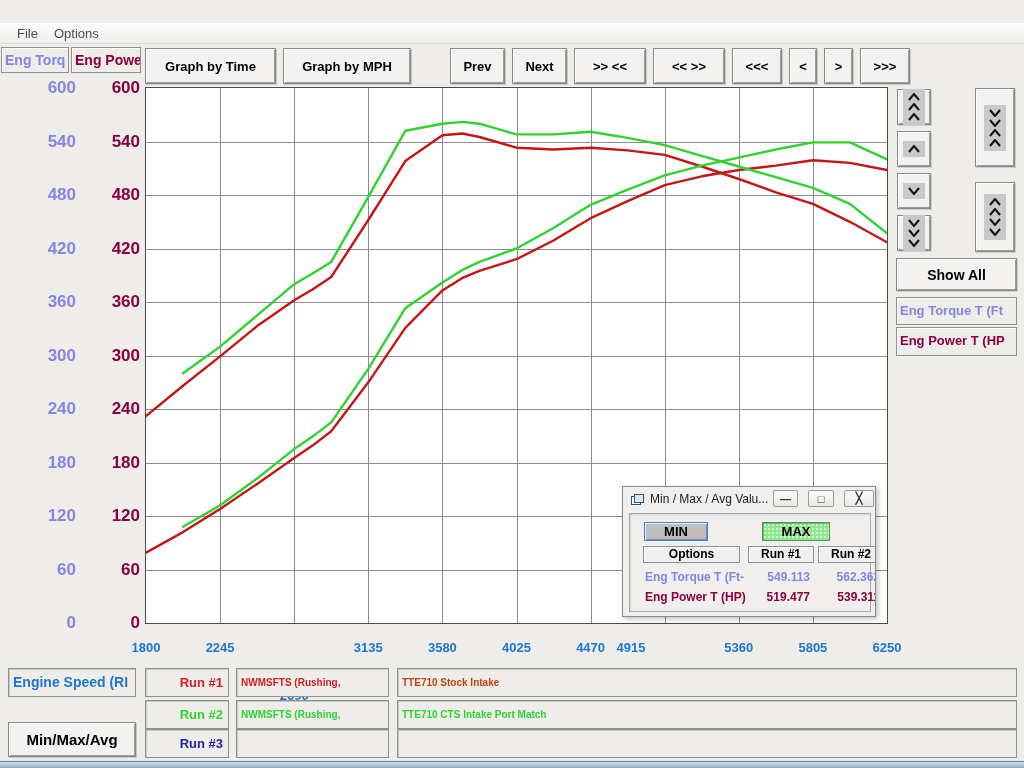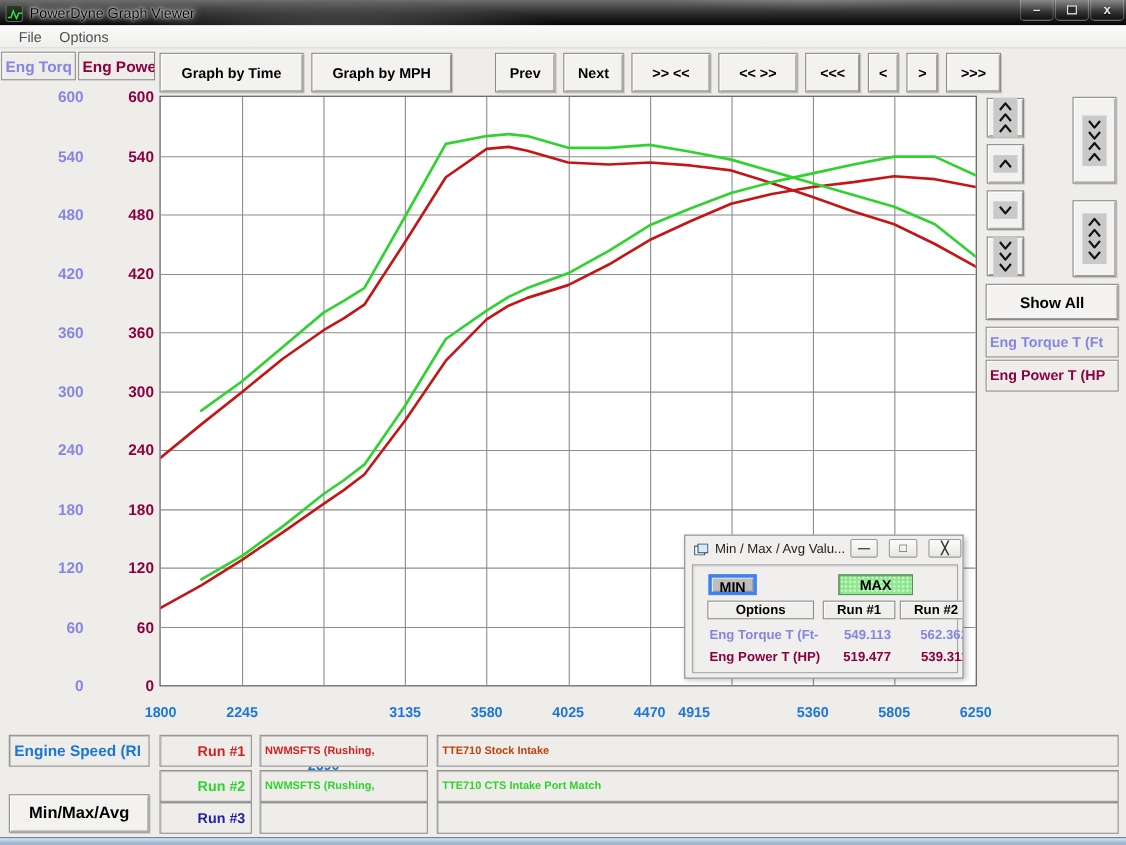--- a/index.html
+++ b/index.html
@@ -43,21 +43,21 @@
   #axis-btn-pow  { left:71px; width:70px; color:#8A0040; }
 
   
   .toolbar { position:absolute; left:145px; top:48px; display:flex; gap:7px; }
   .tb-btn { height:36px; background:#F3F2F0; border:1px solid #8A8A8A;
     box-shadow:inset 1px 1px 0 #ffffff, inset -1px -1px 0 #9c9c9c, 1px 1px 0 rgba(0,0,0,.15);
     font-family:"Liberation Sans",sans-serif; font-size:13px; font-weight:bold; color:#000;
     display:flex; align-items:center; justify-content:center; white-space:nowrap; }
 
   
-  .ytick { position:absolute; font-size:14px; font-weight:bold; transform:translateY(-50%); text-align:right;padding-left:28px; }
+  .ytick { position:absolute; font-size:17px; font-weight:bold; transform:translateY(-50%); text-align:right;padding-left:28px; }
   .ytick.torq { color:#8585E2; width:76px; left:0; }
   .ytick.pow  { color:#8A0040; width:64px; left:76px; }
   .xtick { position:absolute; top:640px; font-size:13px; font-weight:bold; color:#1C76D5; transform:translateX(-50%); }
 
   
   .chart { position:absolute; left:145px; top:87px; width:743px; height:537px;
     background:#FFFFFF; border:1px solid #4a4a4a; }
   .chart svg { display:block; }
 
   
@@ -76,22 +76,22 @@
   .mmwin { position:absolute; left:622px; top:486px; width:254px; height:131px;
     background:#F0EFED; border:1px solid #8a8a8a; box-shadow:2px 2px 5px rgba(0,0,0,.25); overflow:hidden; }
   .mm-title { position:relative; height:24px; display:flex; align-items:center; }
   .mm-doc-icon { width:13px; height:11px; margin:0 6px 0 8px; }
   .mm-title-text { font-size:12px; color:#222; }
   .mm-tbtn { position:absolute; top:3px; height:17px; border:1px solid #9a9a9a; border-radius:2px;
     background:linear-gradient(#FCFCFC,#E8E7E4); display:flex; align-items:center; justify-content:center;
     font-size:11px; font-weight:bold; color:#333; }
   .mm-inner { position:absolute; left:6px; top:26px; width:242px; height:99px;
     border:1px solid #A8A8A8; background:#F0EFED; box-shadow:inset 1px 1px 2px rgba(0,0,0,.12); }
-  .mm-min { position:absolute; left:14px; top:8px; width:44px; height:19px; background:#BFBEBC;
-    border:3px solid #3b82f6; box-shadow:inset 1px 1px 0 #f2f2f2, inset -1px -1px 0 #8a8a8a;
+  .mm-min { position:absolute; left:14px; top:8px; width:64px; height:19px; background:#BFBEBC;
+    border:1px solid #3b82f6; box-shadow:inset 1px 1px 0 #f2f2f2, inset -1px -1px 0 #8a8a8a;
     font-size:13px; font-weight:bold; text-align:center; line-height:17px; }
   .mm-max { position:absolute; left:132px; top:8px; width:68px; height:19px;
     background:#8FE88F; background-image:radial-gradient(#CFF8CF 1px, transparent 1.2px); background-size:4px 4px;
     border:1px solid #5f8f5f; box-shadow:inset 1px 1px 1px rgba(0,0,0,.25);
     font-size:13px; font-weight:bold; text-align:center; line-height:17px; }
   .mm-col { position:absolute; top:32px; height:17px; border:1px solid #8f8f8f; background:#F0EFED;
     box-shadow:inset 1px 1px 0 #fbfbfb; font-size:12px; font-weight:bold; text-align:center; line-height:15px; }
   .mm-chan { position:absolute; font-size:12px; font-weight:bold; white-space:nowrap; }
   .mm-val  { position:absolute; font-size:12px; font-weight:bold; width:62px; text-align:right; }
 
@@ -113,35 +113,20 @@
     font-size:15px; font-weight:bold; display:flex; align-items:center; justify-content:center; }
 
   .bottom-border { position:absolute; left:0; top:761px; width:1024px; height:7px;
     border-top:1px solid #5B7C9E; background:linear-gradient(#D9E4F0,#8FA9C4); }
 </style>
 </head>
 <body>
 
 <div id="app">
 
-  <div class="titlebar">
-    <div class="app-icon">
-      <svg width="14" height="10" viewBox="0 0 14 10">
-          <polyline points="0,8 3,8 5,2 8,9 10,4 13,4" fill="none" stroke="#3fd34f" stroke-width="1.4"></polyline>
-        </svg>
-    </div>
-    <span class="title-text">PowerDyne Graph Viewer</span>
-    <div class="win-controls">
-      <div class="win-btn">–</div>
-      <div class="win-btn">
-          <span class="glyph-restore"></span>
-        </div>
-      <div class="win-btn">x</div>
-    </div>
-  </div>
 
   <div class="menubar" id="menubar">
       <div class="menu-item">File</div>
       <div class="menu-item">Options</div>
     </div>
 
   <div class="axis-btn" id="axis-btn-torq">Eng Torq</div>
   <div class="axis-btn" id="axis-btn-pow">Eng Powe</div>
 
   <div class="toolbar" id="toolbar">

